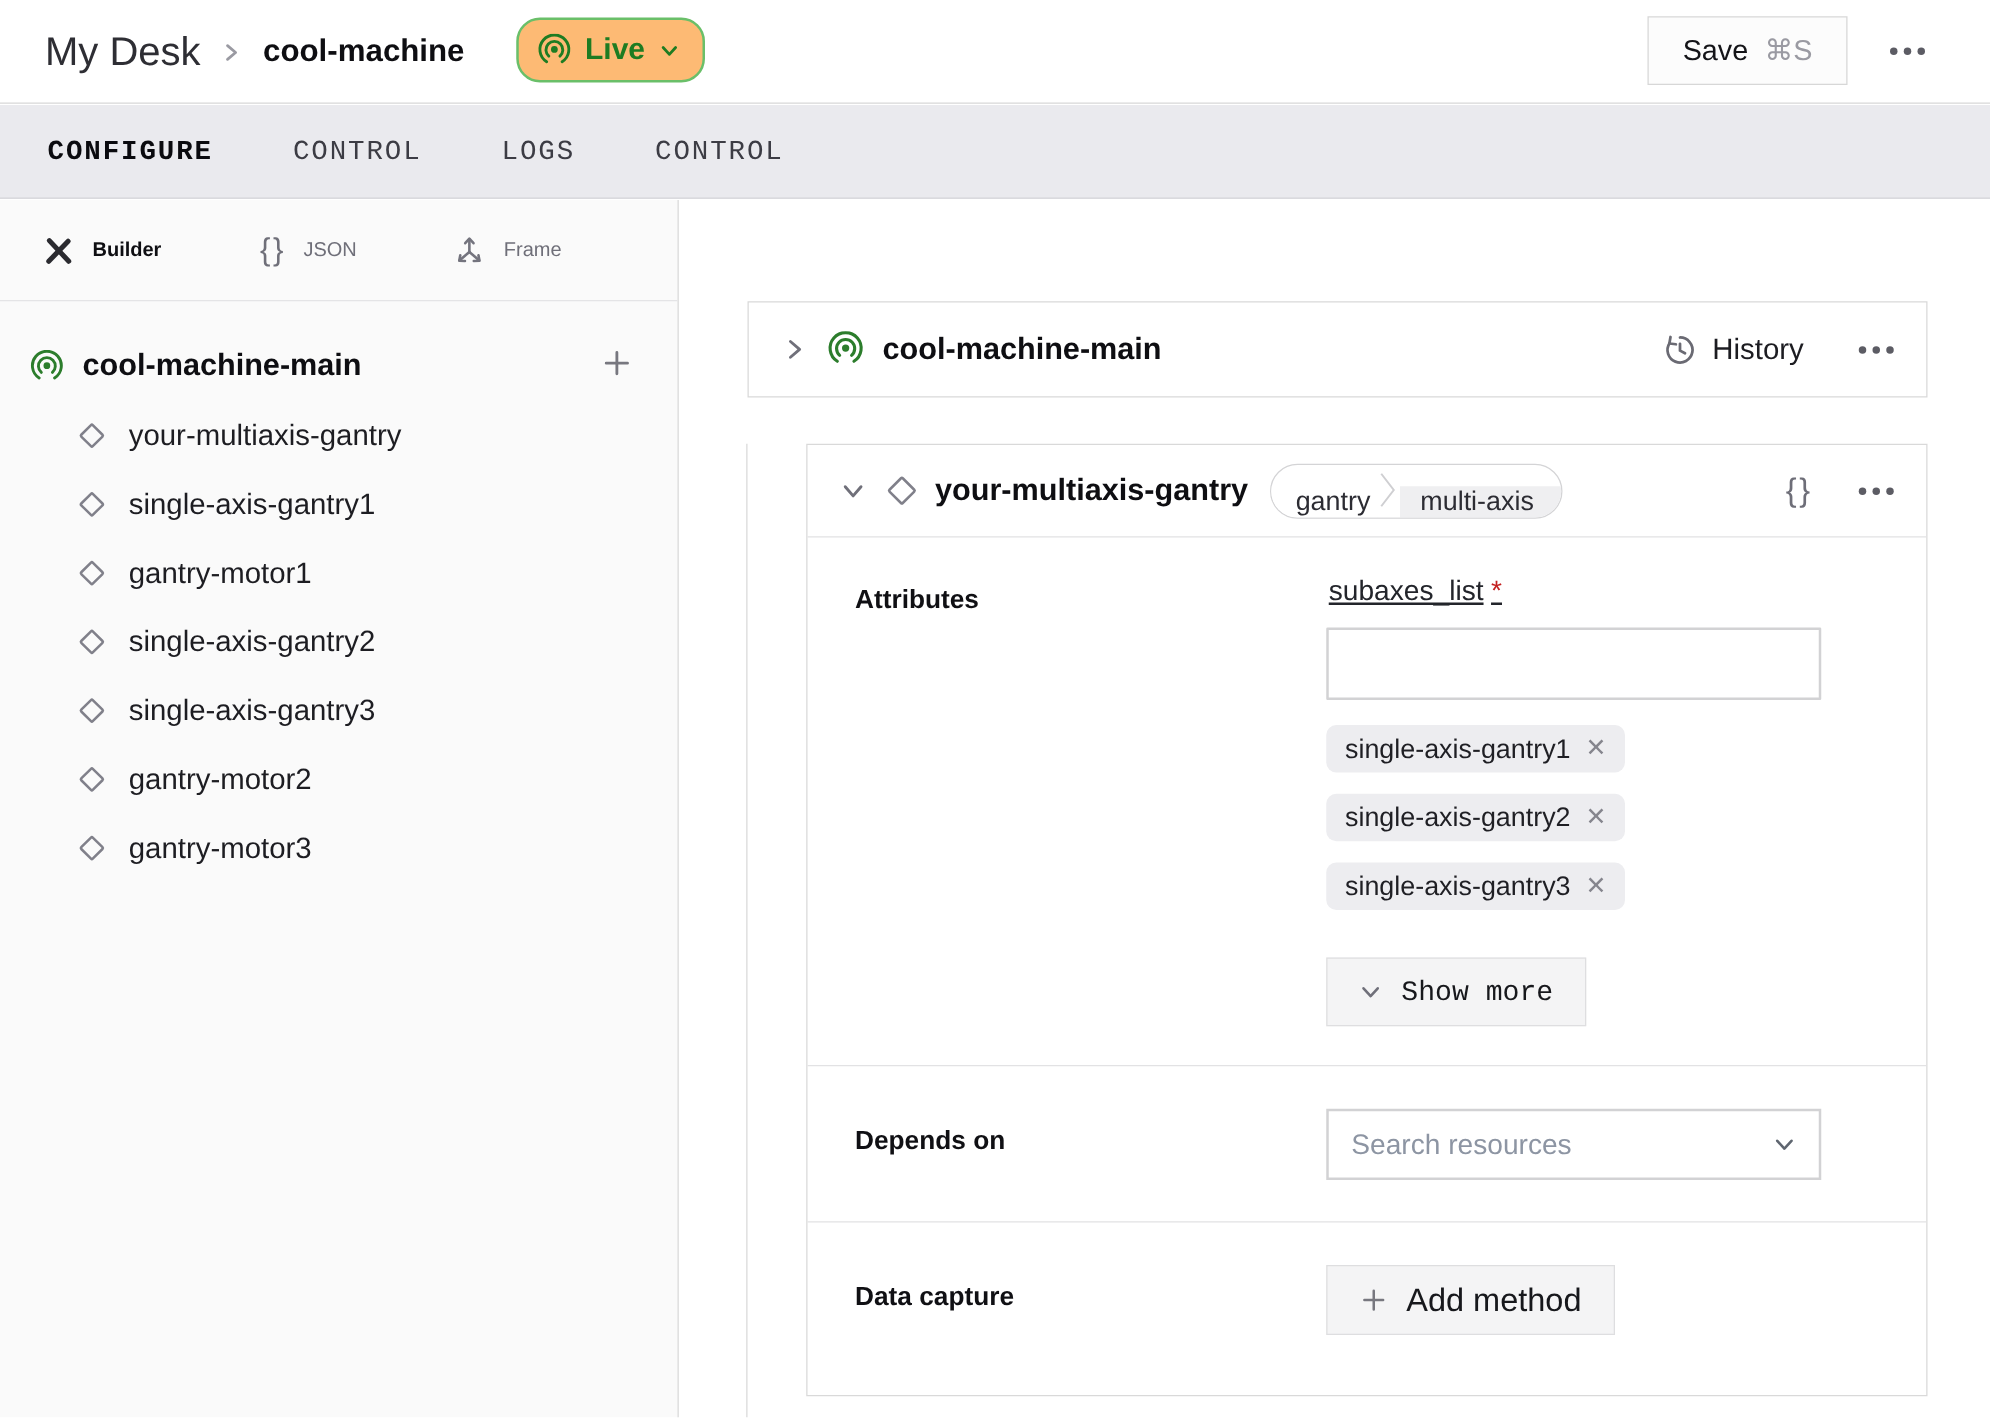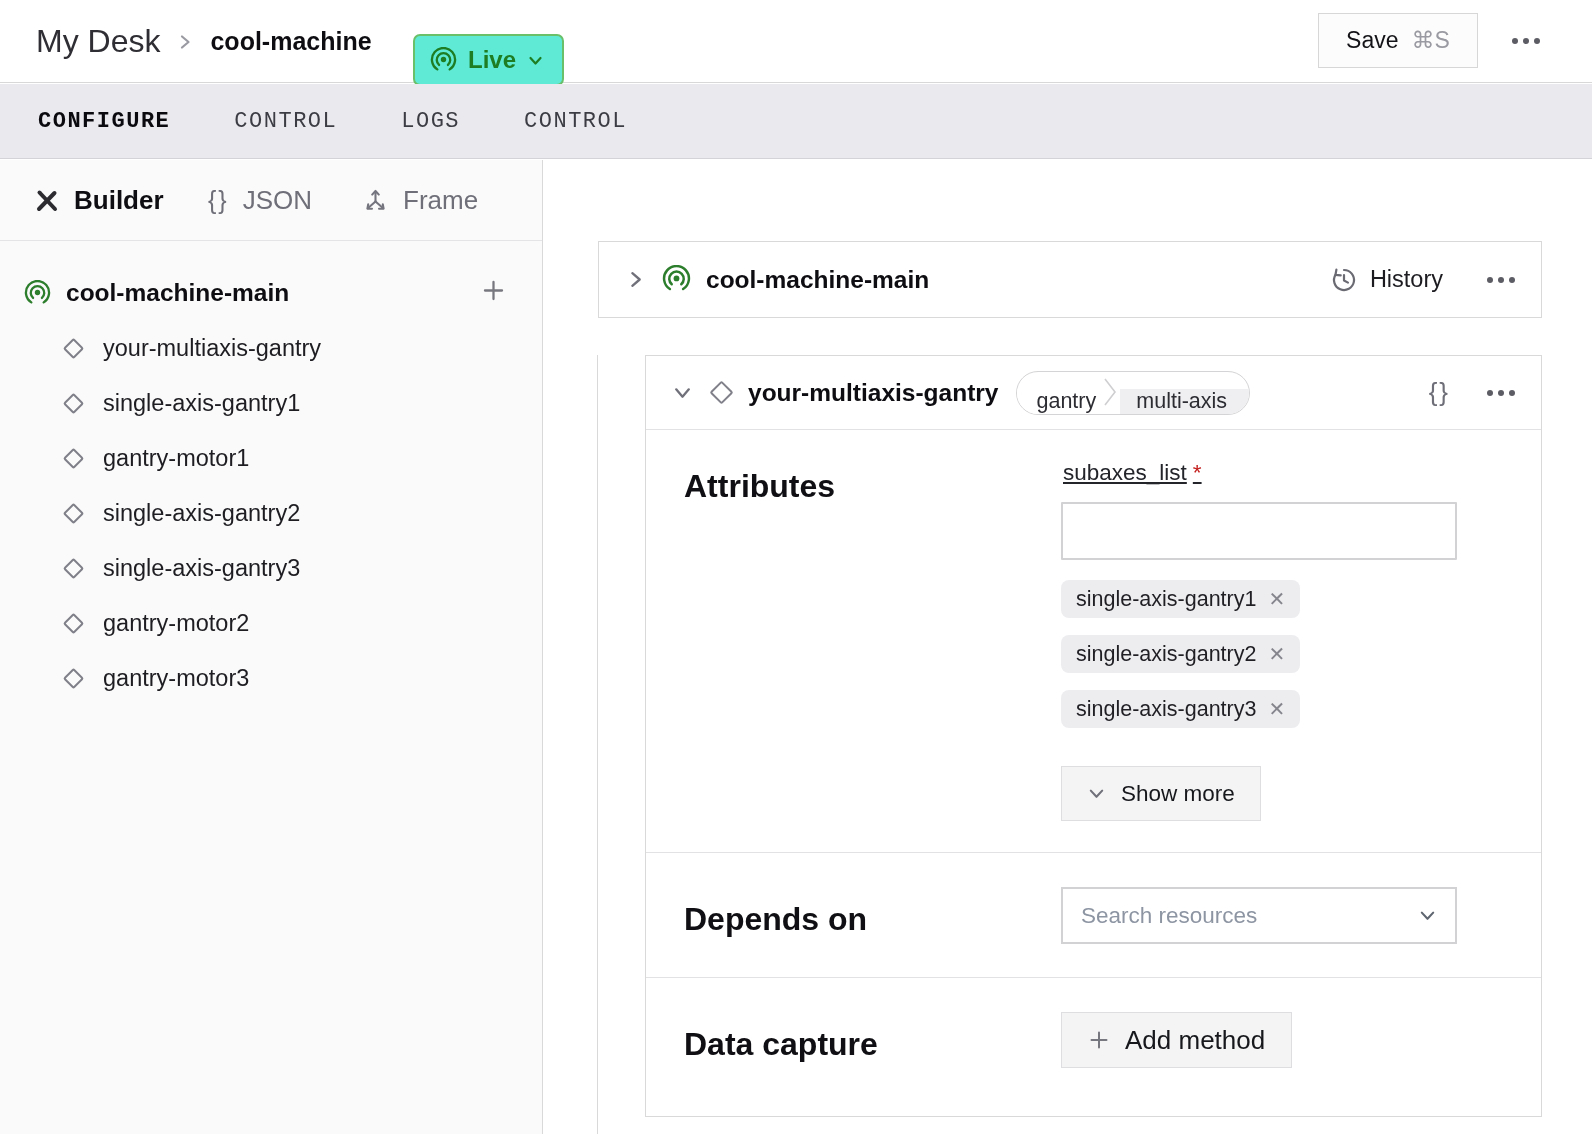--- a/index.html
+++ b/index.html
@@ -15,21 +15,21 @@
   
   .topbar { position:absolute; left:0; top:0; width:1592px; height:83px;
             background:#fff; border-bottom:1px solid #d8d8d8; }
   .breadcrumb { position:absolute; left:36px; top:0; height:83px; display:flex; align-items:center; gap:16px; }
   .bc-parent { font-size:32px; color:#2e2e34; }
   .bc-current { font-size:25px; font-weight:700; color:#0e0e12; }
   .bc-sep svg { display:block; }
 
   .live-badge { position:absolute; left:413px; top:14px; height:52px;
                 display:flex; align-items:center; gap:11px; padding:0 18px 0 15px;
-                background:#5eead4; border:2px solid #6abf69; border-radius:7px;margin-top:20px; }
+                background:#fdba74; border:2px solid #6abf69; border-radius:19px; }
   .live-label { font-size:24px; font-weight:600; color:#1e7c22; }
 
   .save-btn { position:absolute; left:1318px; top:13px; width:160px; height:55px;
               background:#fcfcfc; border:1px solid #d7d7d7; display:flex;
               align-items:center; justify-content:center; gap:13px; cursor:pointer; }
   .save-label { font-size:23px; color:#141418; }
   .save-shortcut { font-size:23px; color:#9a9aa2; }
 
   .dots { display:flex; gap:5px; align-items:center; }
   .dots i { width:6px; height:6px; border-radius:50%; background:#5c5c64; }
@@ -41,21 +41,21 @@
             display:flex; align-items:center; padding-left:38px; gap:64px;
             font-family:"Liberation Mono", monospace; }
   .tab { font-size:22px; letter-spacing:1.5px; color:#3c3c44; cursor:pointer; }
   .tab.active { font-weight:700; color:#0b0b0f; }
 
   
   .sidebar { position:absolute; left:0; top:160px; width:543px; height:974px;
              background:#fafafa; border-right:1px solid #d9d9d9; }
   .viewbar { position:absolute; left:0; top:0; width:100%; height:81px; border-bottom:1px solid #e4e4e6; }
   .viewgroup { position:absolute; top:0; height:81px; display:flex; align-items:center; gap:14px; cursor:pointer; }
-  .view-label { font-size:26px; color:#6f6f79; }
+  .view-label { font-size:16px; color:#6f6f79; }
   .view-label.active { font-weight:700; color:#0f0f13; }
   .braces-glyph { font-size:25px; color:#6f6f79; letter-spacing:2px; }
 
   .tree-root { position:absolute; left:24px; top:112px; height:42px; display:flex; align-items:center; gap:15px; cursor:pointer; }
   .tree-root-label { font-size:24.5px; font-weight:700; color:#0e0e12; }
   .tree-add { position:absolute; left:481px; top:118px; cursor:pointer; }
 
   .tree-item { position:absolute; left:66px; height:42px; display:flex; align-items:center; gap:22px; cursor:pointer; }
   .tree-item-label { font-size:23.5px; color:#1d1d22; }
   .diamond { width:15px; height:15px; border:2px solid #80808a; transform:rotate(45deg); border-radius:2px; flex:none; }
@@ -82,36 +82,36 @@
   .badge-model { display:flex; align-items:center; padding:0 6px 0 20px; background:#fff; font-size:21.5px; color:#2c2c33; }
   .badge-sep { display:flex; align-items:center; background:#fff; }
   .badge-type { display:flex; align-items:center; padding:0 22px 0 16px; background:#efeff1; font-size:21.5px; color:#2c2c33; }
   .card2-header .right { margin-left:auto; display:flex; align-items:center; gap:37px; }
   .braces-btn { font-size:26px; color:#6e6e78; letter-spacing:2px; cursor:pointer; }
 
   .sec { position:absolute; left:0; width:100%; }
   .sec1 { top:74px; height:423px; border-bottom:1px solid #e2e2e4; }
   .sec2 { top:497px; height:125px; border-bottom:1px solid #e2e2e4; }
   .sec3 { top:622px; height:139px; }
-  .sec-heading { position:absolute; left:38px; font-size:32px; font-weight:700; color:#101014;text-align:right; }
+  .sec-heading { position:absolute; left:38px; font-size:21px; font-weight:700; color:#101014;text-align:right; }
 
   .field-label { position:absolute; left:417px; top:30px; font-size:22.5px; color:#23252b;text-decoration:underline; }
   .required { color:#c42020; margin-left:6px; }
   .attr-input { position:absolute; left:415px; top:72px; width:396px; height:58px;
                 border:2px solid #d2d2d4; background:#fff; border-radius:1px;
                 font-size:22px; padding:0 14px; font-family:"Liberation Sans",sans-serif; outline:none; }
 
   .chip { position:absolute; left:415px; height:38px; display:inline-flex; align-items:center;
           gap:12px; padding:0 15px; background:#ededf0; border-radius:8px;
           font-size:21.5px; color:#1f1f24; }
   .chip-x { color:#85858d; font-size:20px; cursor:pointer; line-height:1; }
 
   .show-more { position:absolute; left:415px; top:336px; height:55px; padding:0 25px;
                display:inline-flex; align-items:center; gap:15px;
-               background:#f4f4f5; border:1px solid #dedee0; cursor:pointer; }
+               background:#f4f4f5; border:1px solid #dedee0; cursor:pointer;font-family:Liberation Mono, monospace; }
   .show-more-label { font-size:22.5px; color:#17181c; }
 
   .dropdown { position:absolute; left:415px; top:34px; width:396px; height:57px;
               border:2px solid #d2d2d4; background:#fff; display:flex; align-items:center;
               padding:0 18px; cursor:pointer; }
   .dropdown-placeholder { font-size:22.5px; color:#8d95a3; flex:1; }
 
   .add-method { position:absolute; left:415px; top:34px; height:56px; padding:0 26px;
                 display:inline-flex; align-items:center; gap:15px;
                 background:#f4f4f5; border:1px solid #dedee0; cursor:pointer; }

